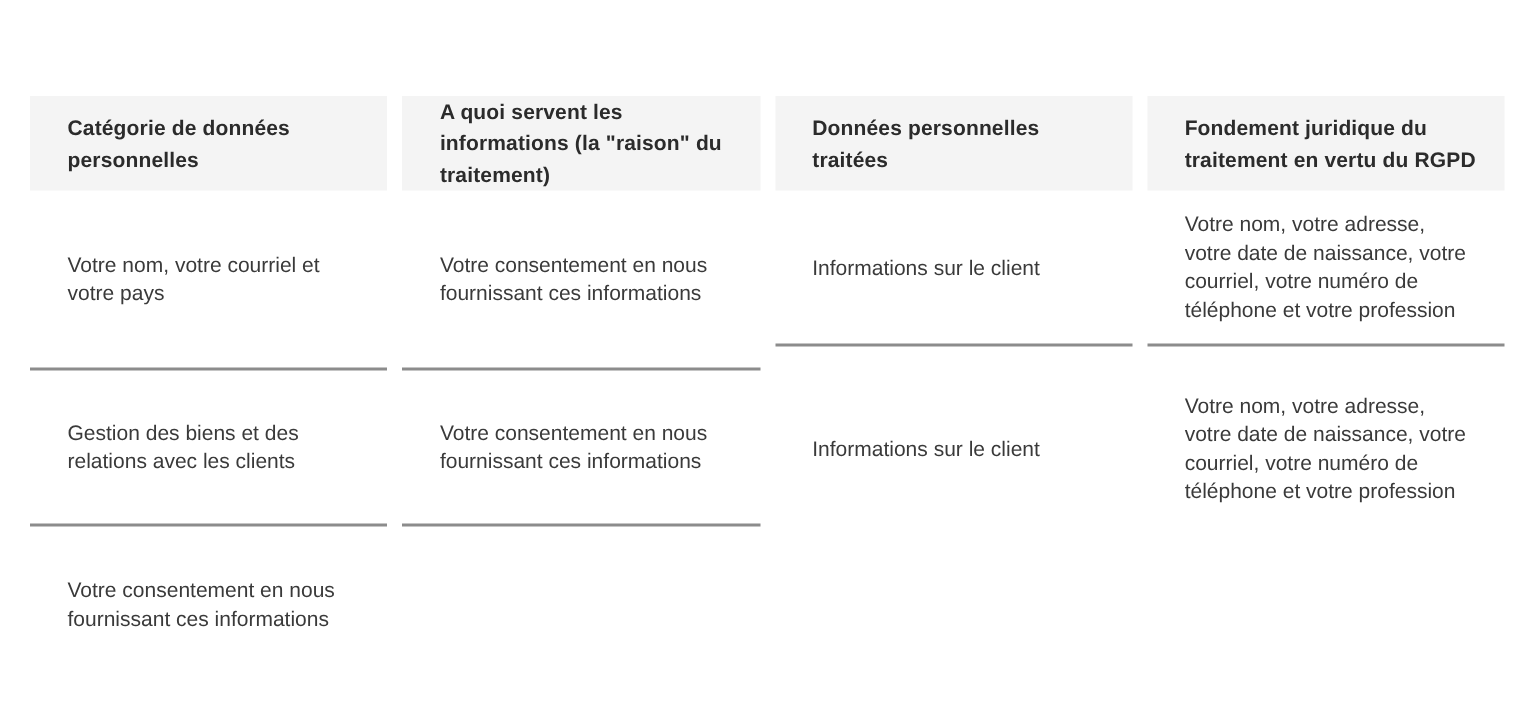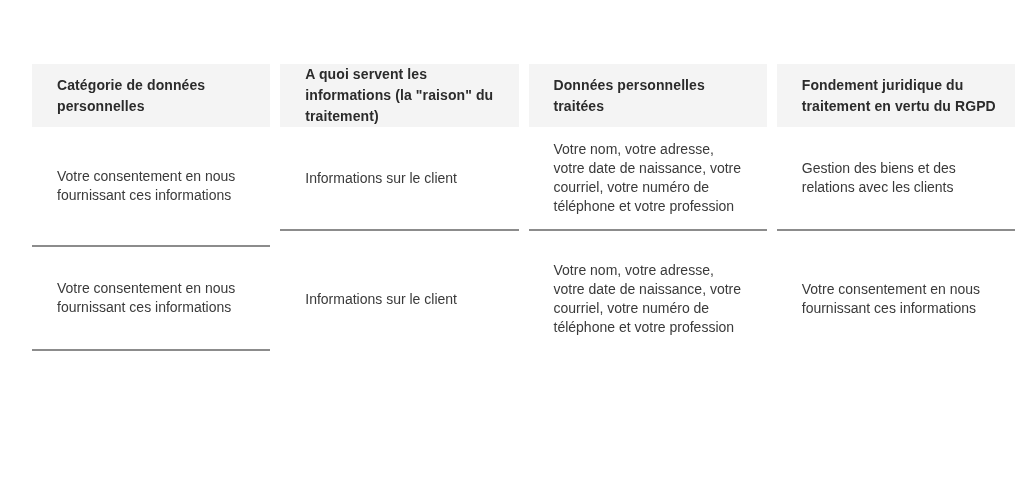--- a/index.html
+++ b/index.html
@@ -5,21 +5,21 @@
   * { margin: 0; padding: 0; box-sizing: border-box; }
   html, body {
     width: 1024px;
     height: 478px;
     background: #ffffff;
     font-family: "Liberation Sans", "DejaVu Sans", sans-serif;
     overflow: hidden;
   }
   .table-wrap {
     position: absolute;
-    left: 32px;
+    left: 20px;
     top: 64px;
     width: 983px;
   }
   .grid {
     display: grid;
     grid-template-columns: repeat(4, 1fr);
     column-gap: 10px;
   }
   .cell {
     display: flex;
@@ -60,20 +60,23 @@
       <span>A quoi servent les informations (la "raison" du traitement)</span>
     </div>
     <div class="cell hd">
       <span>Données personnelles traitées</span>
     </div>
     <div class="cell hd">
       <span>Fondement juridique du traitement en vertu du RGPD</span>
     </div>
 
     <div class="cell bd r1 divided">
+      <span>Votre nom, votre courriel et votre pays</span>
+    </div>
+    <div class="cell bd r1 divided">
       <span>Votre consentement en nous fournissant ces informations</span>
     </div>
 
     <div class="cell bd r2 divided">
       <span>Informations sur le client</span>
     </div>
     <div class="cell bd r2 divided">
       <span>Votre nom, votre adresse, votre date de naissance, votre courriel, votre numéro de téléphone et votre profession</span>
     </div>
     <div class="cell bd r2 divided">

